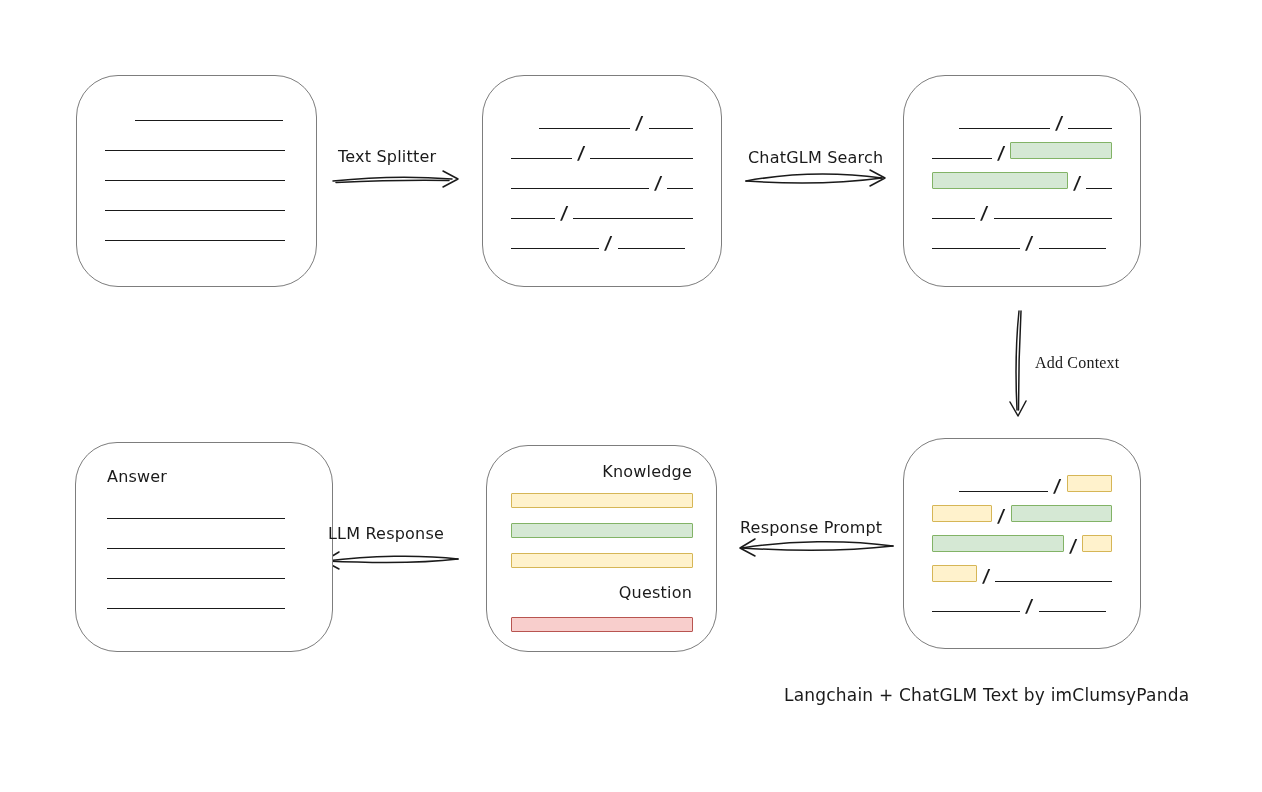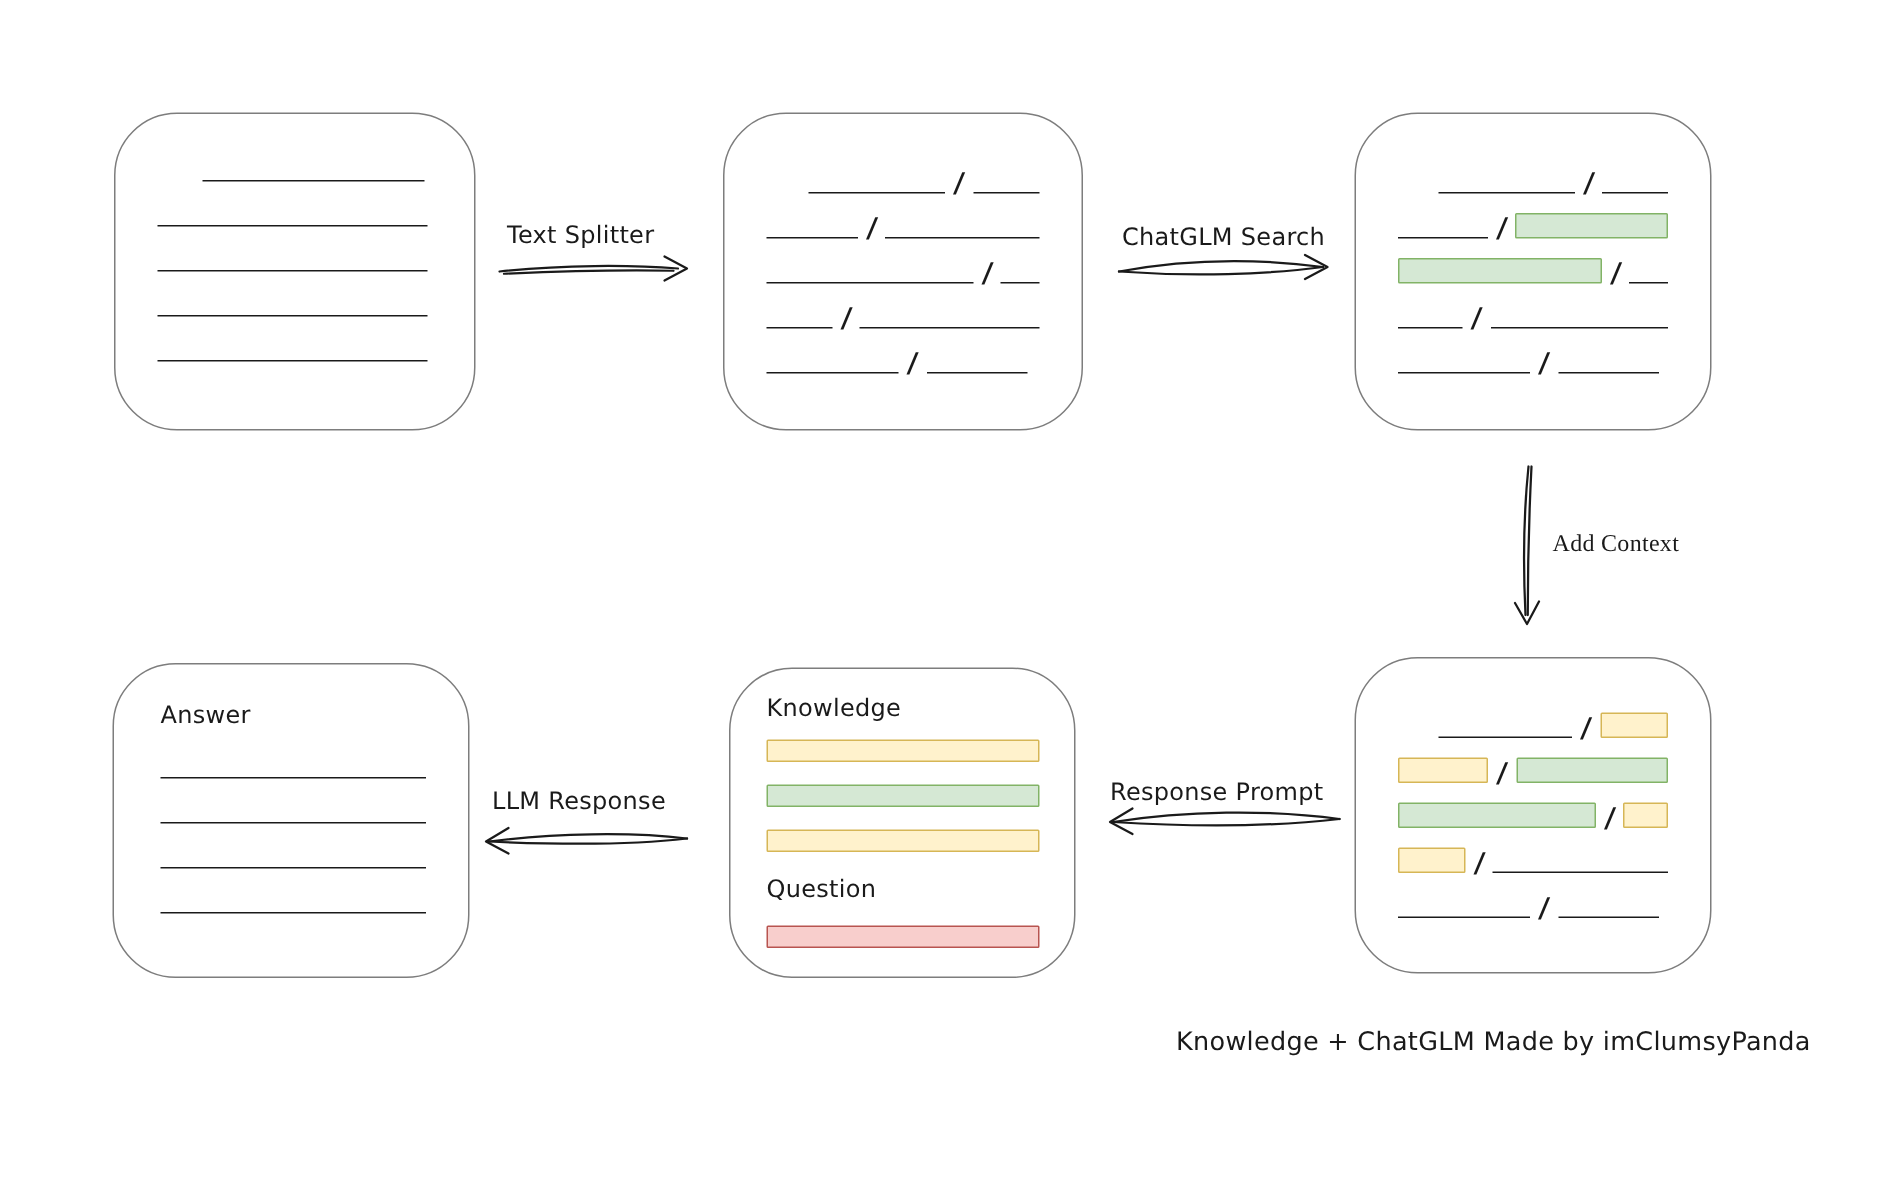--- a/index.html
+++ b/index.html
@@ -26,21 +26,21 @@
   .seg-gap{height:0;}
   .seg-slash{
     font-size:18px;line-height:1;margin:0 6px -3px 6px;
     font-weight:bold;transform:skewX(-6deg);
   }
   .seg-chip{height:17px;border-radius:1px;}
   .chip-green{background:var(--gfill);border:1.6px solid var(--gstroke);}
   .chip-yellow{background:var(--yfill);border:1.6px solid var(--ystroke);}
   .chip-red{background:var(--rfill);border:1.6px solid var(--rstroke);}
   .node-label{font-size:16px;letter-spacing:0.2px;}
-  .prompt-inner{position:absolute;left:24px;right:24px;top:16px;}
+  .prompt-inner{position:absolute;left:24px;right:24px;top:16px;text-align:right;}
   .bar{width:182px;height:15px;border-radius:1px;}
   .bars .bar{margin-top:15px;}
   .bars.first .bar:first-child{margin-top:12px;}
   .q-label{margin-top:15px;}
   .answer-label{position:absolute;left:31px;top:24px;}
   .arrow-label{position:absolute;font-size:16px;white-space:nowrap;letter-spacing:0.2px;}
   .caption{position:absolute;font-size:17px;white-space:nowrap;letter-spacing:0.2px;}
 </style>
 </head>
 <body>
@@ -199,21 +199,21 @@
           <div class="bar chip-green"></div>
           <div class="bar chip-yellow"></div>
         </div>
       <div class="node-label q-label">Question</div>
       <div class="bars">
           <div class="bar chip-red"></div>
         </div>
     </div>
   </div>
 
-  <div class="node" style="left:75px;top:442px;width:238px;height:210px;">
+  <div class="node" style="left:75px;top:442px;width:258px;height:210px;">
     <div class="node-label answer-label">Answer</div>
     <div class="rows" style="top:46px;left:31px;right:28px;">
         <div class="row">
           <div class="seg-line" style="width: 178px;"></div>
         </div>
         <div class="row">
           <div class="seg-line" style="width: 178px;"></div>
         </div>
         <div class="row">
           <div class="seg-line" style="width: 178px;"></div>
@@ -223,15 +223,15 @@
         </div>
       </div>
   </div>
 
   <div class="arrow-label" style="left:338px;top:147px;">Text Splitter</div>
   <div class="arrow-label" style="left:748px;top:148px;">ChatGLM Search</div>
   <div class="arrow-label" style="left:1035px;top:354px;font-family:Liberation Serif, serif;">Add Context</div>
   <div class="arrow-label" style="left:740px;top:518px;">Response Prompt</div>
   <div class="arrow-label" style="left:328px;top:524px;">LLM Response</div>
 
-  <div class="caption" style="left:784px;top:685px;">Knowledge + ChatGLM Made by imClumsyPanda</div>
+  <div class="caption" style="left:784px;top:685px;">Langchain + ChatGLM Text by imClumsyPanda</div>
 
 </div>
 
 </body></html>

